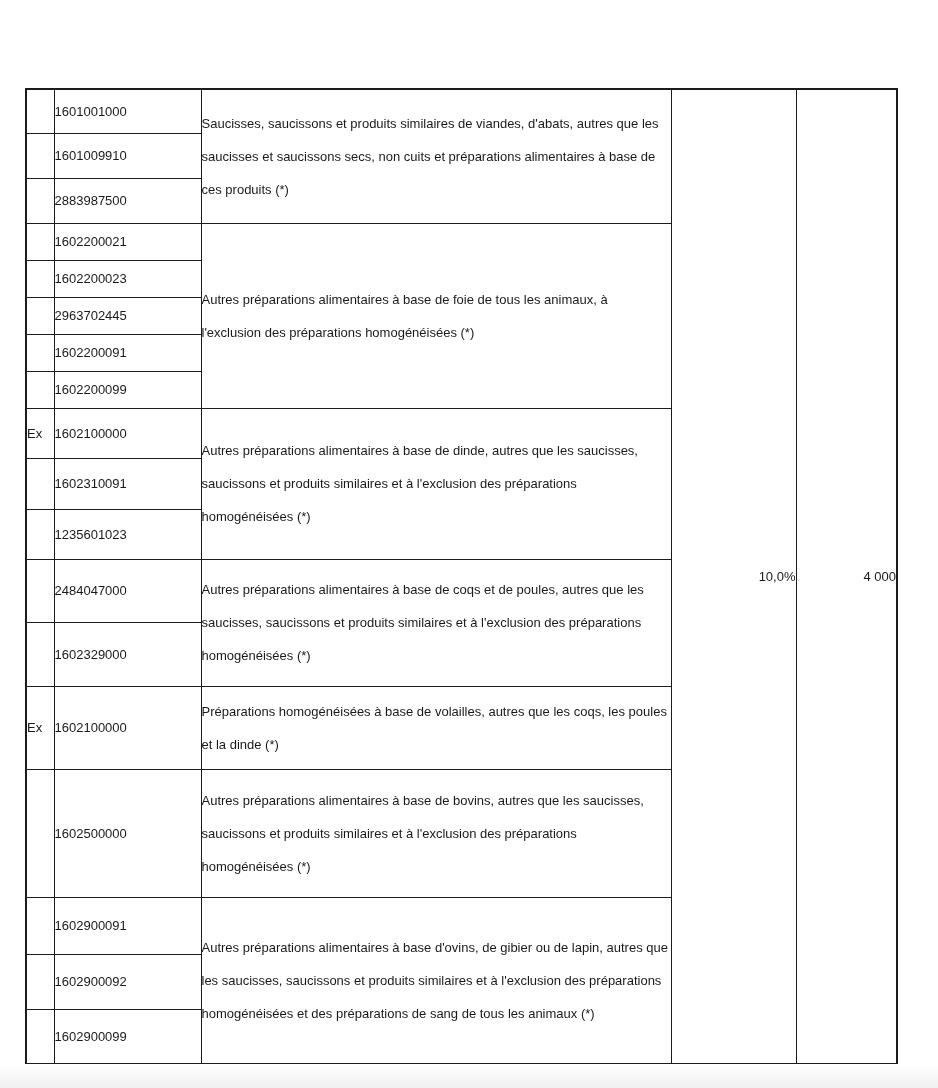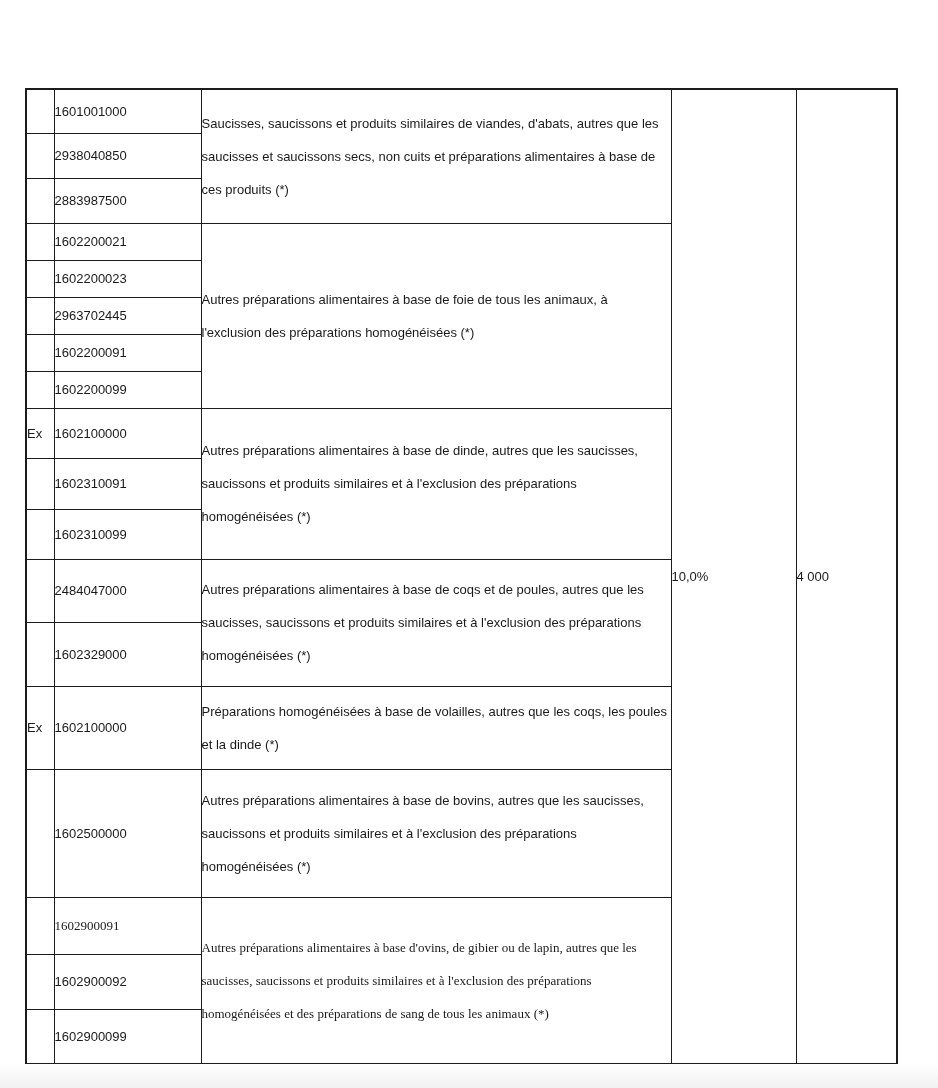--- a/index.html
+++ b/index.html
@@ -43,34 +43,34 @@
     vertical-align: middle;
     padding-left: 7px;
   }
   td.desc-cell {
     text-align: left;
     vertical-align: middle;
     padding: 4px 9px;
     line-height: 33px;
   }
   td.rate-cell, td.qty-cell {
-    text-align: left;
+    text-align: right;
     vertical-align: middle;
     white-space: nowrap;
   }
   tr.h44 { height: 44px; }
   tr.h45 { height: 45px; }
   tr.h37 { height: 37px; margin-top: 30px; }
   tr.h50 { height: 50px; }
   tr.h51 { height: 51px; }
   tr.h63 { height: 63px; }
   tr.h64 { height: 64px; }
   tr.h83 { height: 83px; }
   tr.h128 { height: 128px; }
-  tr.h57 { height: 57px; font-family: Liberation Serif, serif; }
+  tr.h57 { height: 57px; }
   tr.h55 { height: 55px; }
   .bottom-shade {
     position: absolute;
     left: 0;
     bottom: 0;
     width: 938px;
     height: 24px;
     background: linear-gradient(180deg, #ffffff 0%, #f1f1f1 100%);
   }
 </style>
@@ -91,21 +91,21 @@
 
       <tr class="h44">
         <td class="ex-cell"></td>
         <td class="code-cell">1601001000</td>
         <td class="desc-cell" rowspan="3">Saucisses, saucissons et produits similaires de viandes, d'abats, autres que les saucisses et saucissons secs, non cuits et préparations alimentaires à base de ces produits (*)</td>
         <td class="rate-cell" rowspan="18">10,0%</td>
         <td class="qty-cell" rowspan="18">4 000</td>
       </tr>
       <tr class="h45">
         <td class="ex-cell"></td>
-        <td class="code-cell">2938040850</td>
+        <td class="code-cell">1601009910</td>
       </tr>
       <tr class="h45">
         <td class="ex-cell"></td>
         <td class="code-cell">2883987500</td>
       </tr>
 
       <tr class="h37">
         <td class="ex-cell"></td>
         <td class="code-cell">1602200021</td>
         <td class="desc-cell" rowspan="5">Autres préparations alimentaires à base de foie de tous les animaux, à l'exclusion des préparations homogénéisées (*)</td>
@@ -131,21 +131,21 @@
         <td class="ex-cell">Ex</td>
         <td class="code-cell">1602100000</td>
         <td class="desc-cell" rowspan="3">Autres préparations alimentaires à base de dinde, autres que les saucisses, saucissons et produits similaires et à l'exclusion des préparations homogénéisées (*)</td>
       </tr>
       <tr class="h51">
         <td class="ex-cell"></td>
         <td class="code-cell">1602310091</td>
       </tr>
       <tr class="h50">
         <td class="ex-cell"></td>
-        <td class="code-cell">1602310099</td>
+        <td class="code-cell">1235601023</td>
       </tr>
 
       <tr class="h63">
         <td class="ex-cell"></td>
         <td class="code-cell">2484047000</td>
         <td class="desc-cell" rowspan="2">Autres préparations alimentaires à base de coqs et de poules, autres que les saucisses, saucissons et produits similaires et à l'exclusion des préparations homogénéisées (*)</td>
       </tr>
       <tr class="h64">
         <td class="ex-cell"></td>
         <td class="code-cell">1602329000</td>

